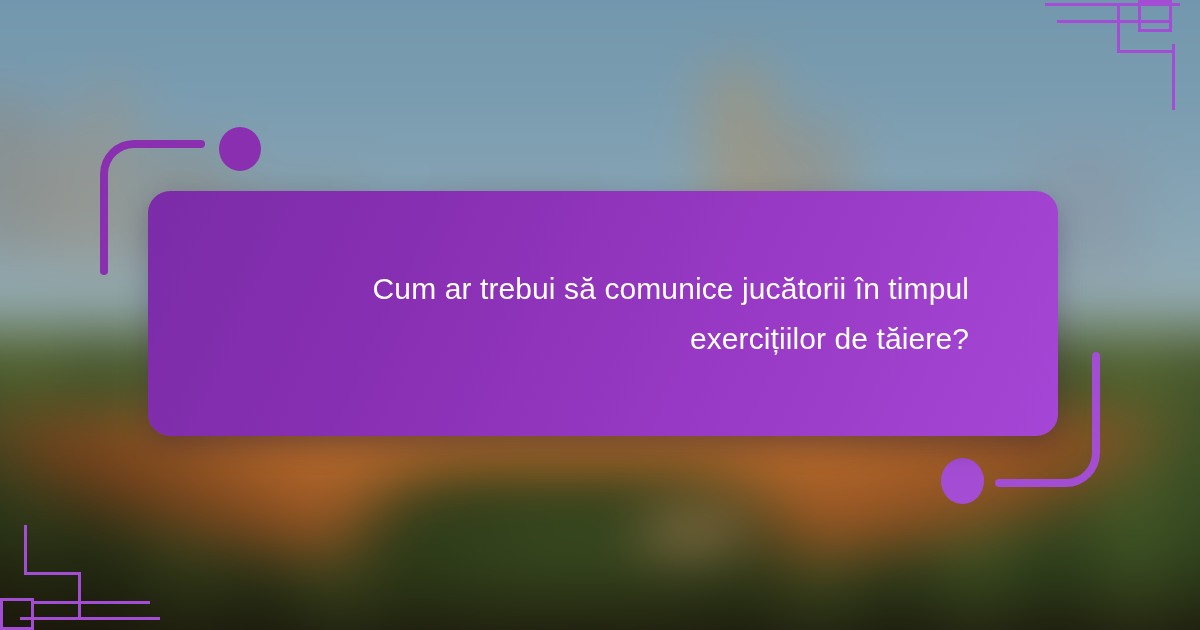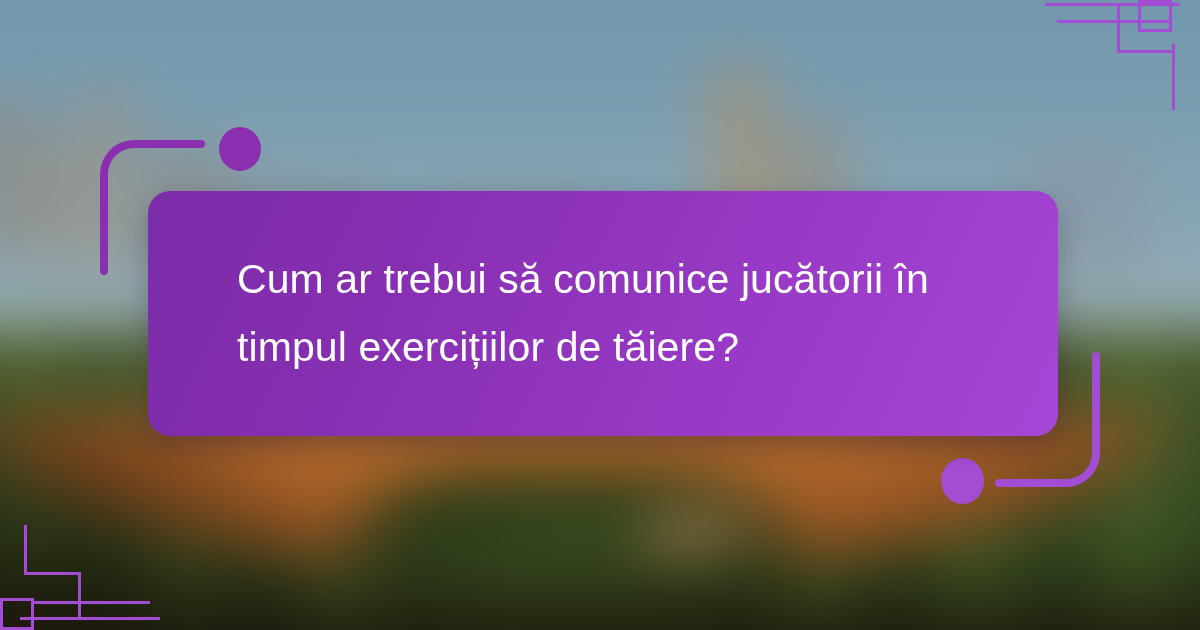--- a/index.html
+++ b/index.html
@@ -139,24 +139,24 @@
     border-radius:22px;
     background:linear-gradient(115deg,#7b2ca8 0%, #872fb2 28%, #9739c4 62%, #a646d6 100%);
     display:flex;
     align-items:center;
     justify-content:center;
     box-shadow:0 10px 28px rgba(40,10,60,.28);
   }
 
   #question-text {
     color:#ffffff;
-    font-size:41px;
+    font-size:30px;
     line-height:1.65;
     font-weight:400;
-    text-align:left;
+    text-align:right;
     max-width:800px;
     letter-spacing:.1px;
     padding:0 34px;
   }
 </style>
 </head>
 <body>
 
 <div id="stage">
 

